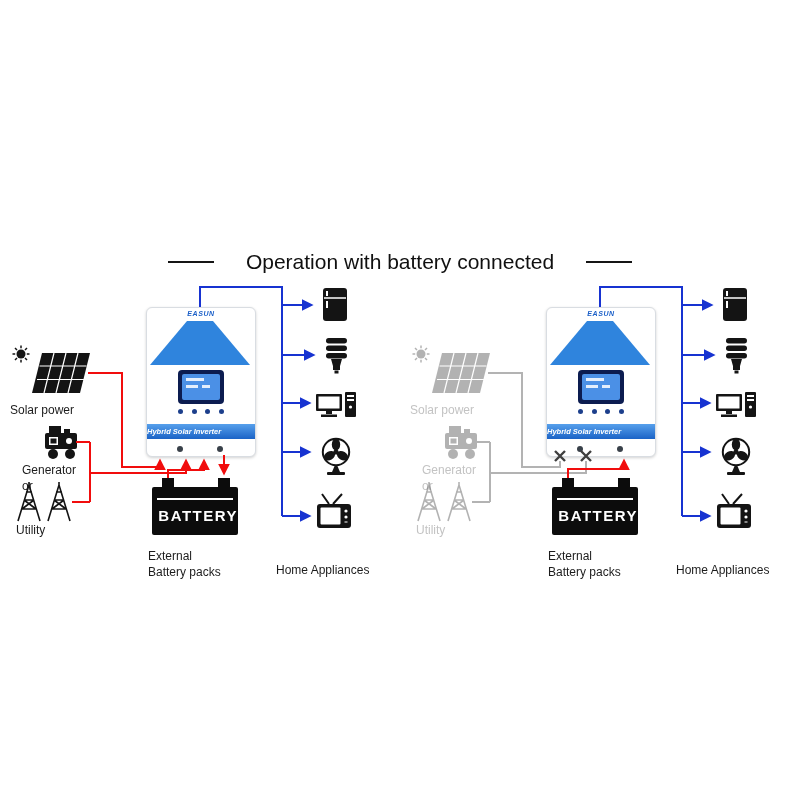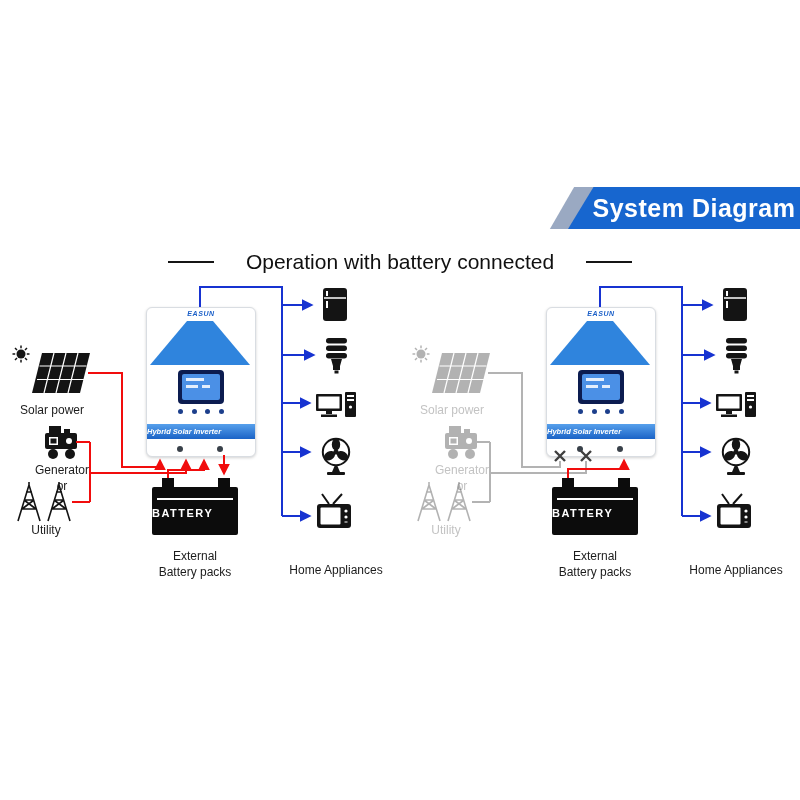--- a/index.html
+++ b/index.html
@@ -24,21 +24,21 @@
   .heading{position:absolute;top:250px;left:0;width:800px;display:flex;align-items:center;justify-content:center;gap:32px;}
   .dash{width:46px;height:2px;background:#151515;}
   .heading-text{font-size:21px;color:#101010;white-space:nowrap;}
 
   
   .panel{position:absolute;top:275px;width:400px;height:330px;}
   #panel-left{left:0;}
   #panel-right{left:400px;}
 
   .icon-group{position:absolute;line-height:0;}
-  .label{position:absolute;font-size:12px;color:#1c1c1c;text-align:center;line-height:1.3;}
+  .label{position:absolute;font-size:12px;color:#1c1c1c;text-align:left;line-height:1.3;}
   .faded{opacity:.32;filter:grayscale(1);}
   .faded-label{color:#c3c3c3;}
 
   
   .inverter{position:absolute;left:146px;top:32px;width:108px;height:148px;background:#fff;border:1px solid #d9dde2;border-radius:6px;box-shadow:0 1px 3px rgba(0,0,0,.18);}
   .inv-logo{position:absolute;top:2px;left:50%;transform:translateX(-50%);font-size:7px;font-weight:bold;font-style:italic;color:#1a5fc8;letter-spacing:.6px;}
   .inv-mountain{position:absolute;top:13px;left:3px;width:100px;height:44px;background:var(--c-inverter-blue);clip-path:polygon(0 100%,37% 0,63% 0,100% 100%);}
   .inv-lcd{position:absolute;top:62px;left:31px;width:46px;height:34px;background:#0c1c50;border-radius:4px;}
   .inv-screen{position:absolute;top:4px;left:4px;right:4px;bottom:4px;background:#4b90e6;border-radius:2px;overflow:hidden;}
   .inv-glyph{position:absolute;background:rgba(255,255,255,.85);}
@@ -48,21 +48,21 @@
   .inv-btns{position:absolute;top:101px;left:31px;width:46px;display:flex;justify-content:space-between;}
   .inv-btn{width:5px;height:5px;border-radius:50%;background:#1c3f8c;}
   .inv-band{position:absolute;top:116px;left:0;width:108px;height:15px;background:linear-gradient(180deg,#57a0ec,#1b63c6);display:flex;align-items:center;justify-content:flex-start;}
   .inv-band span{color:#fff;font-size:7.5px;font-weight:bold;font-style:italic;white-space:nowrap;}
   .inv-gland{position:absolute;width:6px;height:6px;border-radius:50%;background:#394049;top:138px;}
   .inv-gland.gl1{left:30px;} .inv-gland.gl2{left:70px;}
 
   
   .battery{position:absolute;left:152px;top:212px;width:86px;height:48px;background:#0c0c0c;border-radius:2px;}
   .battery-line{position:absolute;top:11px;left:5px;right:5px;height:2px;background:#fff;}
-  .battery-text{position:absolute;top:20px;left:0;width:100%;text-align:left;color:#fff;font-weight:bold;font-size:11px;letter-spacing:1.5px;}
+  .battery-text{position:absolute;top:20px;left:0;width:100%;text-align:right;color:#fff;font-weight:bold;font-size:15px;letter-spacing:1.5px;}
   .batt-term{position:absolute;width:12px;height:10px;background:#0c0c0c;top:203px;}
   .t-left{left:162px;} .t-right{left:218px;}
 
   
   .lines{position:absolute;left:0;top:0;width:400px;height:330px;}
   .l-blue{stroke:var(--c-line-blue);stroke-width:2;fill:none;}
   .l-red{stroke:var(--c-line-red);stroke-width:2;fill:none;}
   .l-gray{stroke:var(--c-line-gray);stroke-width:2;fill:none;}
   .l-x{stroke:#3f3f3f;stroke-width:2.4;fill:none;}
 </style>
@@ -75,26 +75,20 @@
       <path d="M0,0L10,5L0,10Z" style="fill:var(--c-line-blue)"></path>
     </marker>
     <marker id="mk-red" viewBox="0 0 10 10" refX="7" refY="5" markerWidth="6" markerHeight="6" orient="auto">
       <path d="M0,0L10,5L0,10Z" style="fill:var(--c-line-red)"></path>
     </marker>
   </defs>
 </svg>
 
 <div class="stage">
 
-  <div class="banner">
-    <div class="banner-accent"></div>
-    <div class="banner-main">
-      <span class="banner-title">System Diagram</span>
-    </div>
-  </div>
 
   <div class="heading">
     <div class="dash"></div>
     <div class="heading-text">Operation with battery connected</div>
     <div class="dash"></div>
   </div>
 
   <div class="panel" id="panel-left">
 
     <div class="icon-group" style="left:12px;top:70px;">

